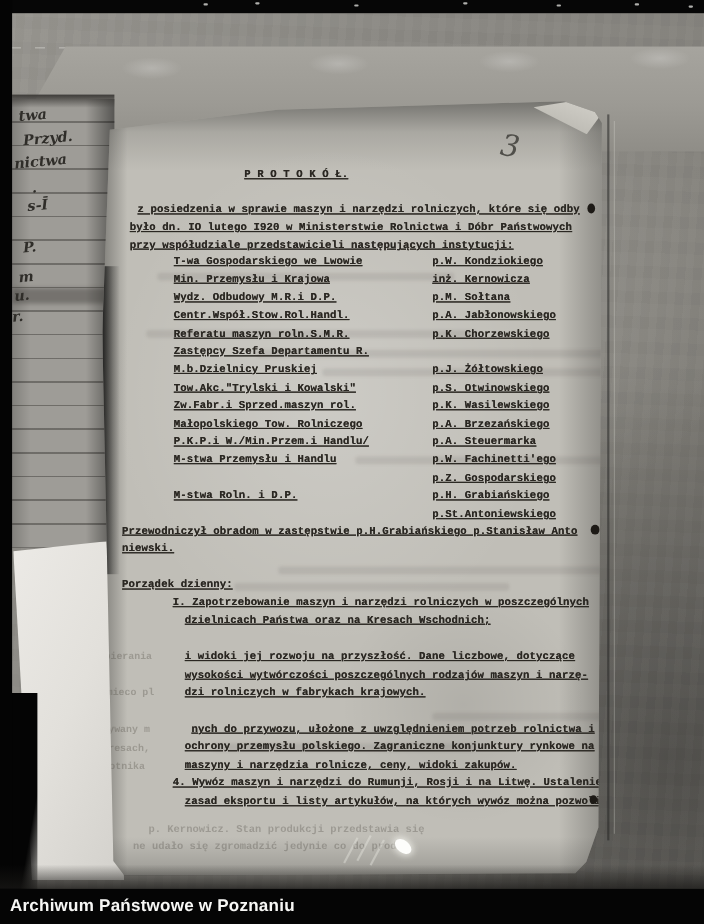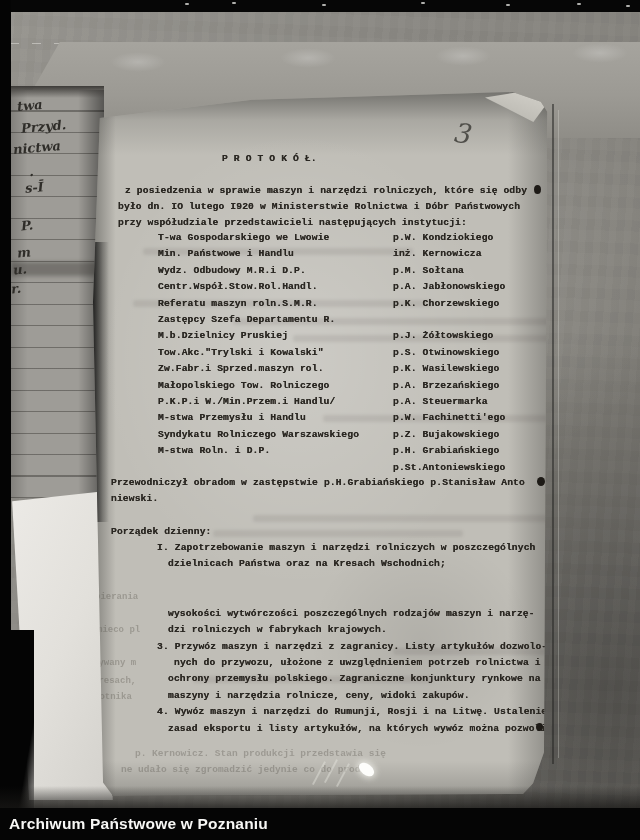--- a/index.html
+++ b/index.html
@@ -52,21 +52,21 @@
   .left-spine{position:absolute;left:0;top:150px;width:16px;height:280px;
     background:linear-gradient(90deg,rgba(8,8,8,0.78),rgba(8,8,8,0.25) 60%,transparent);}
   .fold-corner{position:absolute;left:392px;top:0;width:62px;height:30px;
     background:linear-gradient(200deg,#d3d1ca, #b4b2ab);
     clip-path:polygon(0 18%,55% 0,100% 38%,78% 100%);}
   .page-number{position:absolute;left:362px;top:26px;font-family:"DejaVu Serif",serif;
     font-style:italic;font-size:27px;color:#504f4a;transform:rotate(9deg);}
   
   .t{position:absolute;font-family:"Liberation Mono","DejaVu Sans Mono",monospace;
     font-size:9.7px;font-weight:700;color:#2a2722;white-space:nowrap;letter-spacing:0.1px;
-    text-shadow:0 0 0.6px rgba(38,34,28,0.85);}
+    text-shadow:0 0 0.6px rgba(38,34,28,0.85);text-decoration:underline;}
   .ghost-text{position:absolute;font-family:"Liberation Mono","DejaVu Sans Mono",monospace;
     font-size:9.5px;font-weight:700;color:#4a463f;opacity:.30;filter:blur(0.4px);white-space:nowrap;}
   .ghost-underline{}
   .margin-frag{position:absolute;font-family:"Liberation Mono","DejaVu Sans Mono",monospace;
     font-size:9px;font-weight:700;color:#56524a;opacity:.34;filter:blur(0.4px);white-space:nowrap;}
   .ghost-bar{position:absolute;height:7px;background:rgba(55,52,46,0.10);filter:blur(1.6px);border-radius:3px;}
   .ink-blob{position:absolute;background:#1d1a16;border-radius:50%;filter:blur(0.4px);}
   
   .edge-line-a{position:absolute;left:552px;top:104px;width:2px;height:660px;background:rgba(38,38,36,0.55);}
   .edge-line-b{position:absolute;left:558px;top:110px;width:1px;height:648px;background:rgba(232,232,226,0.28);}
@@ -126,59 +126,58 @@
     <div class="ghost-bar" style="left:100px;top:584px;width:240px"></div>
 
     <span class="t" style="left:129px;top:61px">P R O T O K Ó Ł.</span>
 
     <span class="t" style="left:32px;top:93px">z posiedzenia w sprawie maszyn i narzędzi rolniczych, które się odby</span>
     <span class="t" style="left:25px;top:109px">było dn. IO lutego I920 w Ministerstwie Rolnictwa i Dóbr Państwowych</span>
     <span class="t" style="left:25px;top:125px">przy współudziale przedstawicieli następujących instytucji:</span>
 
     <span class="t" style="left:65px;top:140px">T-wa Gospodarskiego we Lwowie</span>
     <span class="t" style="left:300px;top:140px">p.W. Kondziokiego</span>
-    <span class="t" style="left:65px;top:156px">Min. Państwowe i Handlu</span>
+    <span class="t" style="left:65px;top:156px">Min. Przemysłu i Krajowa</span>
     <span class="t" style="left:300px;top:156px">inż. Kernowicza</span>
     <span class="t" style="left:65px;top:173px">Wydz. Odbudowy M.R.i D.P.</span>
     <span class="t" style="left:300px;top:173px">p.M. Sołtana</span>
     <span class="t" style="left:65px;top:189px">Centr.Współ.Stow.Rol.Handl.</span>
     <span class="t" style="left:300px;top:189px">p.A. Jabłonowskiego</span>
     <span class="t" style="left:65px;top:206px">Referatu maszyn roln.S.M.R.</span>
     <span class="t" style="left:300px;top:206px">p.K. Chorzewskiego</span>
     <span class="t" style="left:65px;top:222px">Zastępcy Szefa Departamentu R.</span>
     <span class="t" style="left:65px;top:238px">M.b.Dzielnicy Pruskiej</span>
     <span class="t" style="left:300px;top:238px">p.J. Żółtowskiego</span>
     <span class="t" style="left:65px;top:255px">Tow.Akc."Trylski i Kowalski"</span>
     <span class="t" style="left:300px;top:255px">p.S. Otwinowskiego</span>
     <span class="t" style="left:65px;top:271px">Zw.Fabr.i Sprzed.maszyn rol.</span>
     <span class="t" style="left:300px;top:271px">p.K. Wasilewskiego</span>
     <span class="t" style="left:65px;top:288px">Małopolskiego Tow. Rolniczego</span>
     <span class="t" style="left:300px;top:288px">p.A. Brzezańskiego</span>
     <span class="t" style="left:65px;top:304px">P.K.P.i W./Min.Przem.i Handlu/</span>
     <span class="t" style="left:300px;top:304px">p.A. Steuermarka</span>
     <span class="t" style="left:65px;top:320px">M-stwa Przemysłu i Handlu</span>
     <span class="t" style="left:300px;top:320px">p.W. Fachinetti'ego</span>
-    <span class="t" style="left:65px;top:337px">Syndykatu Rolniczego Warszawskiego</span>
-    <span class="t" style="left:300px;top:337px">p.Z. Bujakowskiego</span>
+    <span class="t" style="left:300px;top:337px">p.Z. Gospodarskiego</span>
     <span class="t" style="left:65px;top:353px">M-stwa Roln. i D.P.</span>
     <span class="t" style="left:300px;top:353px">p.H. Grabiańskiego</span>
     <span class="t" style="left:300px;top:370px">p.St.Antoniewskiego</span>
 
     <span class="t" style="left:18px;top:385px">Przewodniczył obradom w zastępstwie p.H.Grabiańskiego p.Stanisław Anto</span>
     <span class="t" style="left:18px;top:401px">niewski.</span>
 
     <span class="t" style="left:18px;top:434px">Porządek dzienny:</span>
 
     <span class="t" style="left:75px;top:466px">dzielnicach Państwa oraz na Kresach Wschodnich;</span>
     <span class="t" style="left:64px;top:450px">I. Zapotrzebowanie maszyn i narzędzi rolniczych w poszczególnych</span>
 
+    <span class="t" style="left:75px;top:499px">i widoki jej rozwoju na przyszłość. Dane liczbowe, dotyczące</span>
     <span class="t" style="left:75px;top:532px">dzi rolniczych w fabrykach krajowych.</span>
     <span class="t" style="left:75px;top:516px">wysokości wytwórczości poszczególnych rodzajów maszyn i narzę-</span>
 
-    <span class="t" style="left:64px;top:549px">3. Przywóz maszyn i narzędzi z zagranicy. Listy artykułów dozwolo-</span>
     <span class="t" style="left:81px;top:565px">nych do przywozu, ułożone z uwzględnieniem potrzeb rolnictwa i</span>
     <span class="t" style="left:75px;top:598px">maszyny i narzędzia rolnicze, ceny, widoki zakupów.</span>
     <span class="t" style="left:75px;top:581px">ochrony przemysłu polskiego. Zagraniczne konjunktury rynkowe na</span>
 
     <span class="t" style="left:64px;top:614px">4. Wywóz maszyn i narzędzi do Rumunji, Rosji i na Litwę. Ustalenie</span>
     <span class="t" style="left:75px;top:631px">zasad eksportu i listy artykułów, na których wywóz można pozwoli</span>
 
     <span class="ghost-text ghost-underline" style="left:42px;top:656px">p. Kernowicz. Stan produkcji przedstawia się</span>
     <span class="ghost-text" style="left:28px;top:672px">ne udało się zgromadzić jedynie co do produk</span>
 

